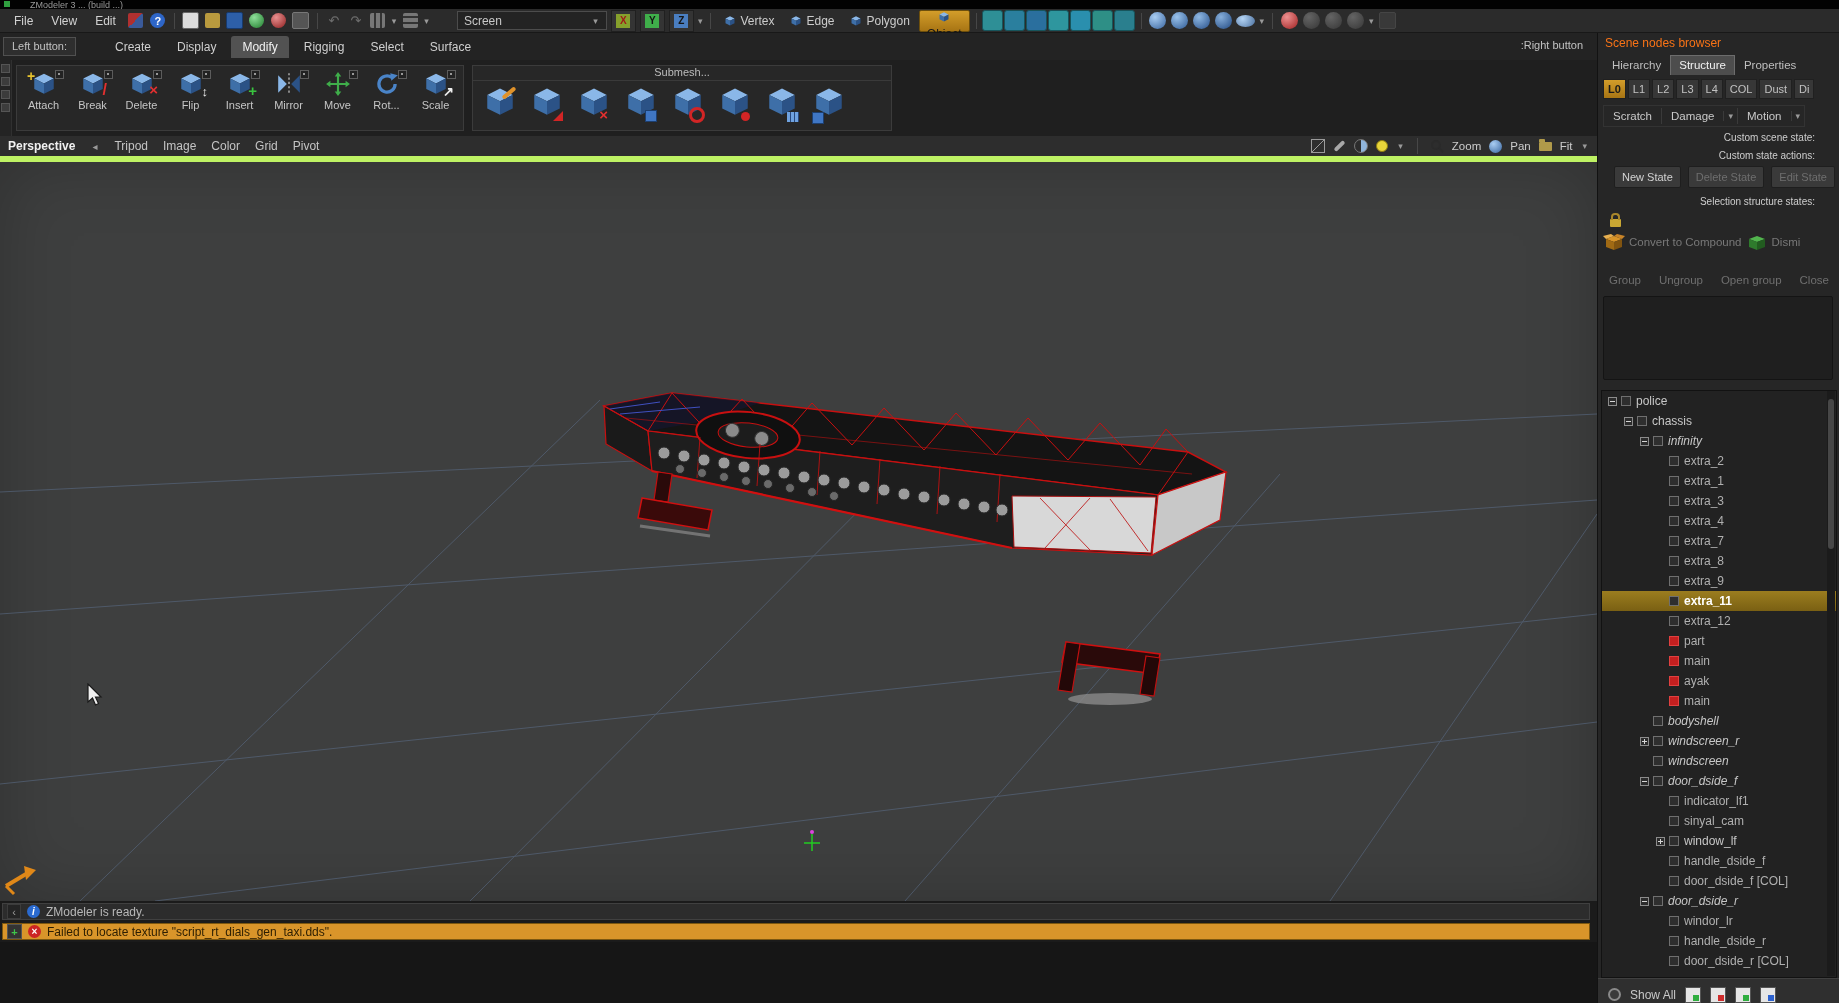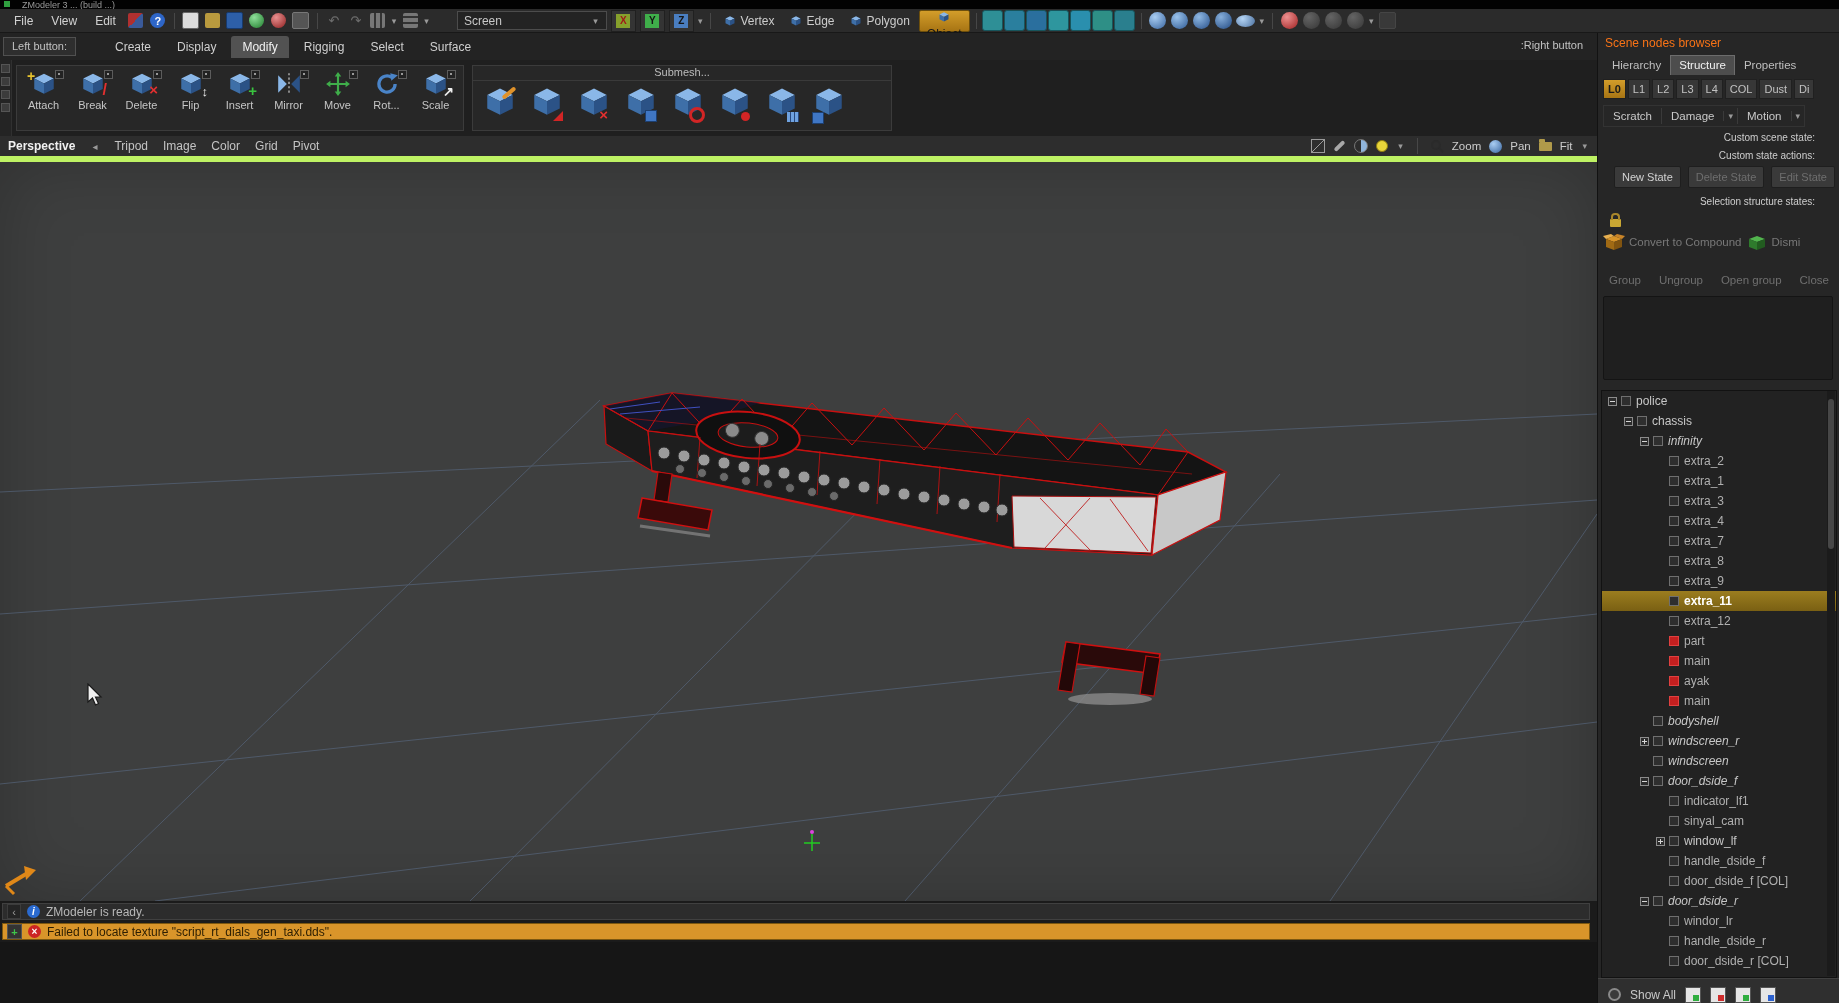--- a/index.html
+++ b/index.html
@@ -1,21 +1,21 @@
 <!DOCTYPE html>
 <html><head>
 <meta charset="utf-8">
 <style>
   html,body{margin:0;padding:0;background:#0c0c0c;}
   .app{position:relative;width:1839px;height:1003px;background:#1e1e1e;overflow:hidden;
        font-family:"Liberation Sans",sans-serif;font-size:12px;color:#c8c8c8;}
   .a{position:absolute;}
   
   .titlebar{left:0;top:0;width:1839px;height:9px;background:#020202;overflow:hidden;
-            display:flex;align-items:flex-start;gap:12px;padding-left:4px;box-sizing:border-box;}
+            display:flex;align-items:flex-start;gap:20px;padding-left:4px;box-sizing:border-box;}
   .titlebar .tico{width:6px;height:6px;background:#2f9e3f;margin-top:1px;flex:none;}
   .titlebar .ttxt{font-size:9px;line-height:10px;color:#9a9a9a;white-space:nowrap;}
   
   .menubar{left:0;top:9px;width:1839px;height:24px;background:#2b2b2b;border-bottom:1px solid #181818;
            display:flex;align-items:center;gap:2px;padding:0 6px;box-sizing:border-box;}
   .menu{padding:3px 8px;color:#d2d2d2;}
   .sep{width:1px;height:16px;background:#474747;margin:0 4px;flex:none;}
   .mbtn{width:20px;height:20px;display:flex;align-items:center;justify-content:center;flex:none;border-radius:2px;}
   .ic{width:15px;height:15px;border-radius:2px;flex:none;}
   .ball{border-radius:50%;}

